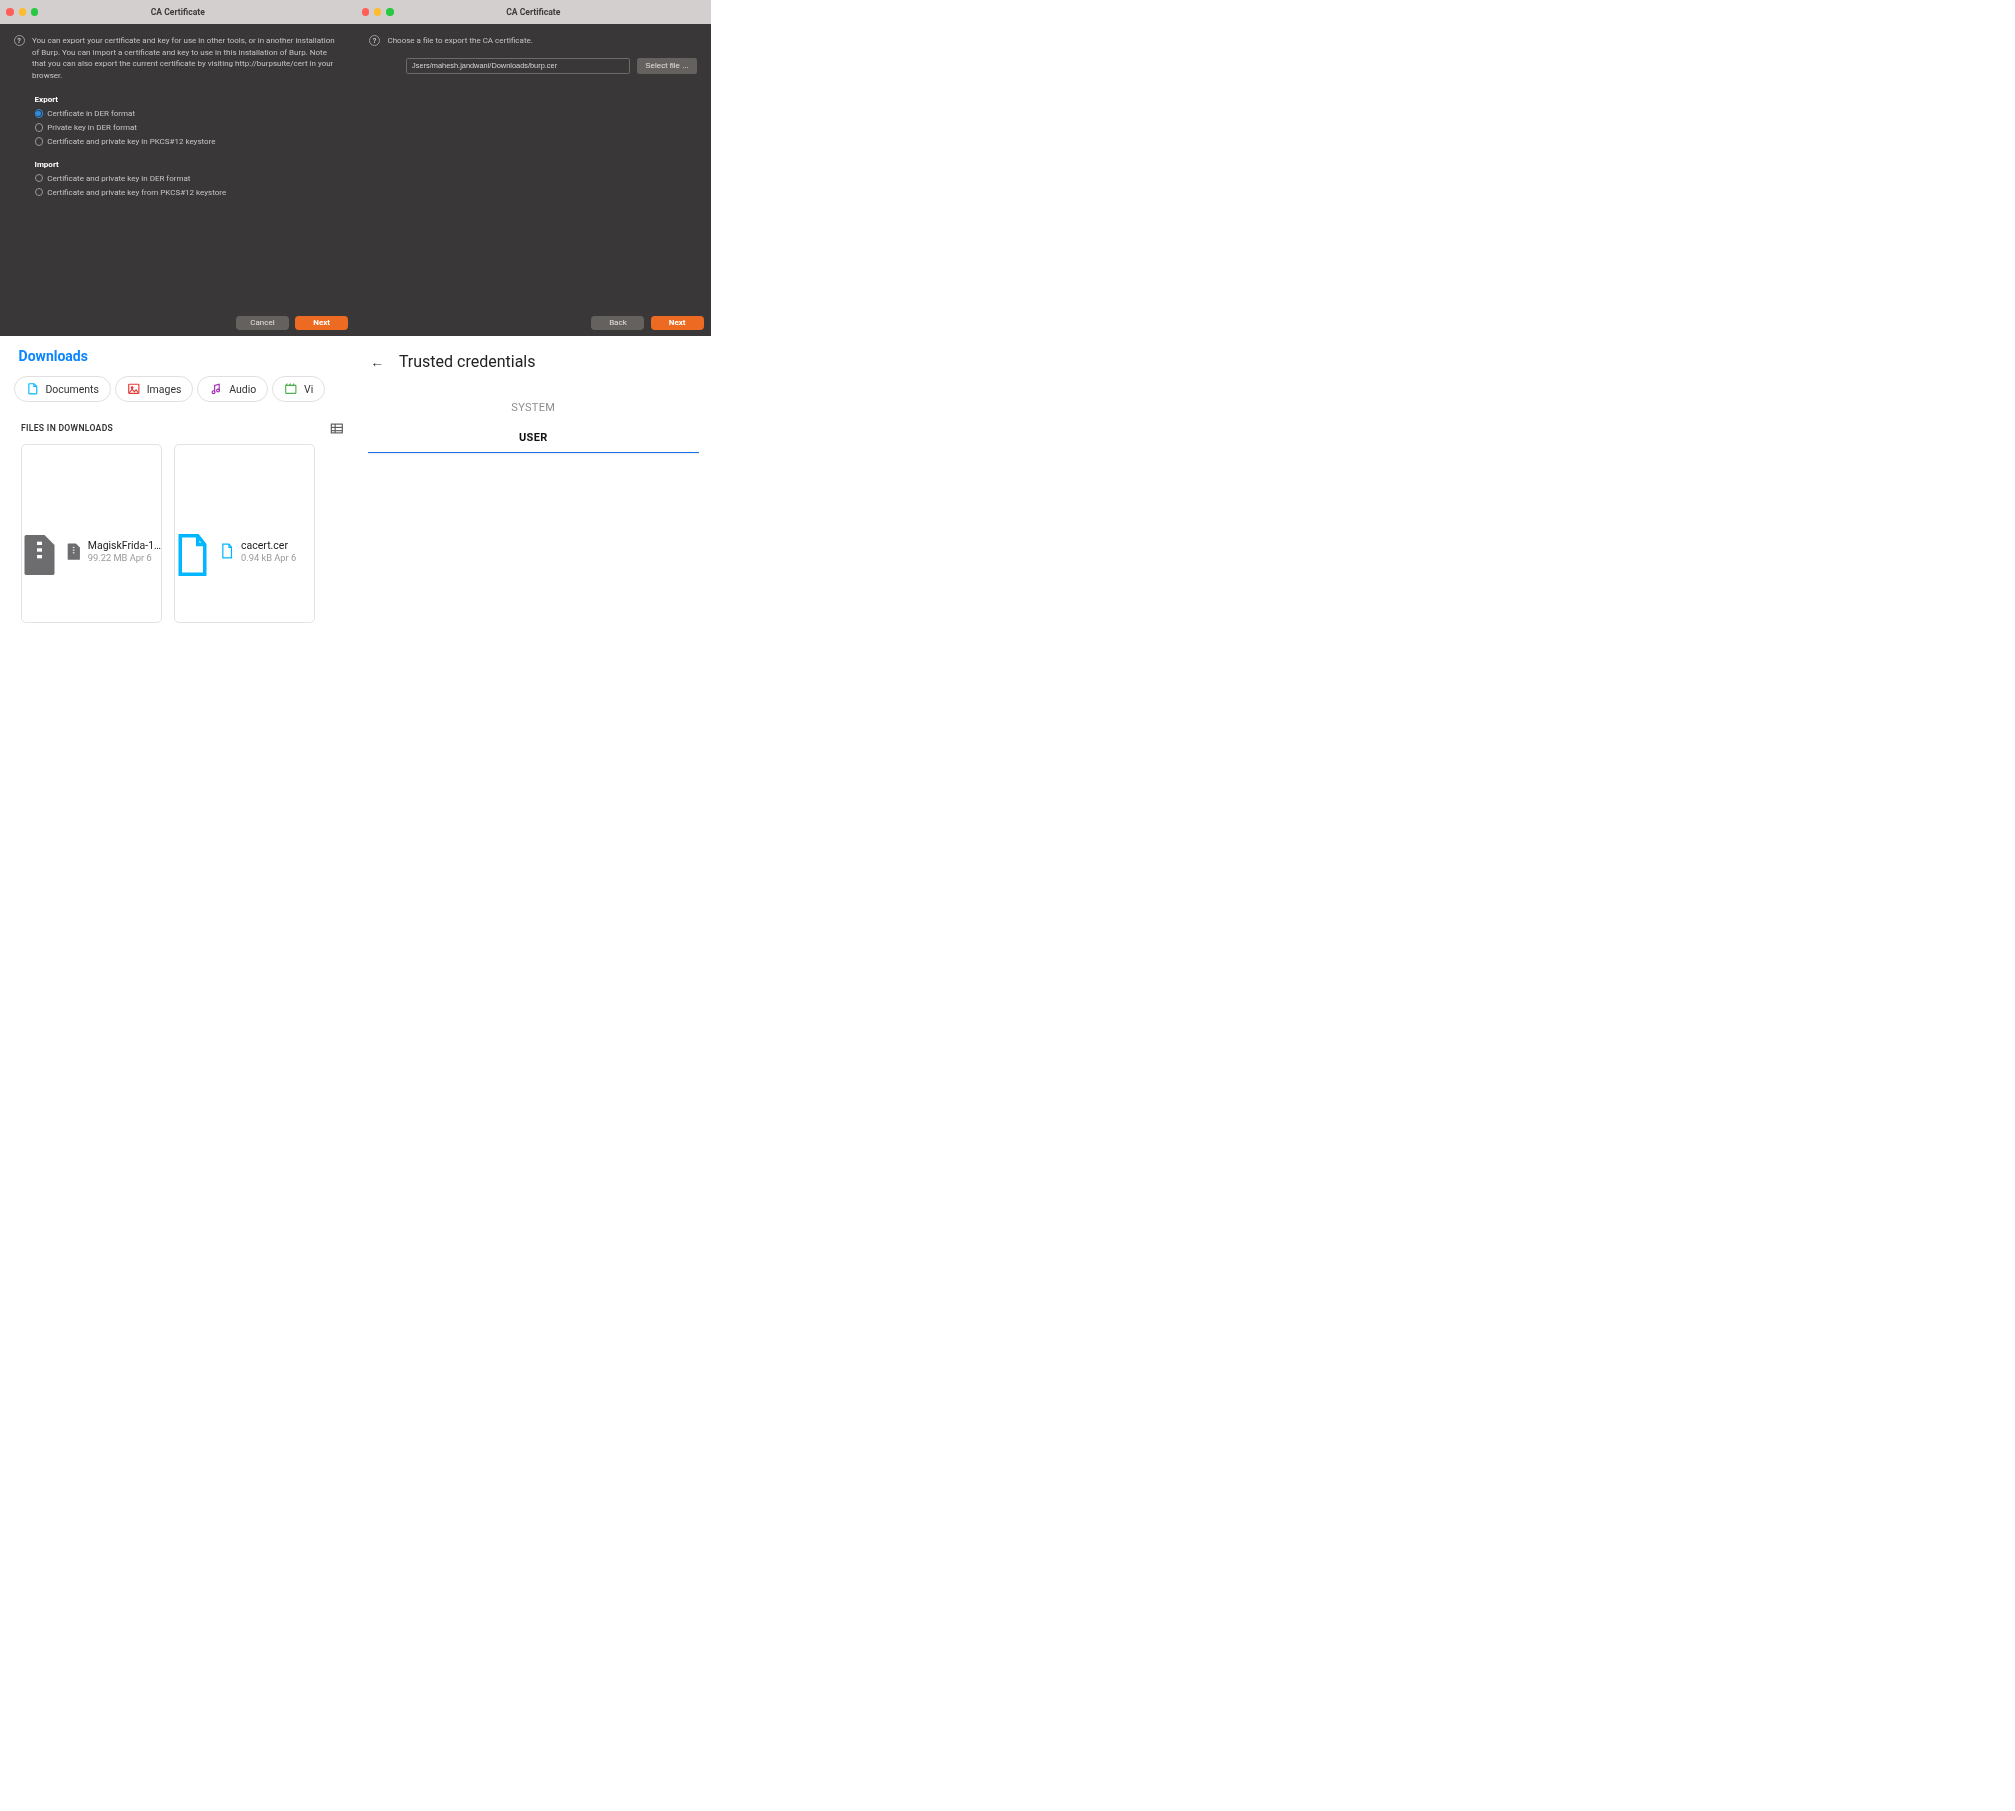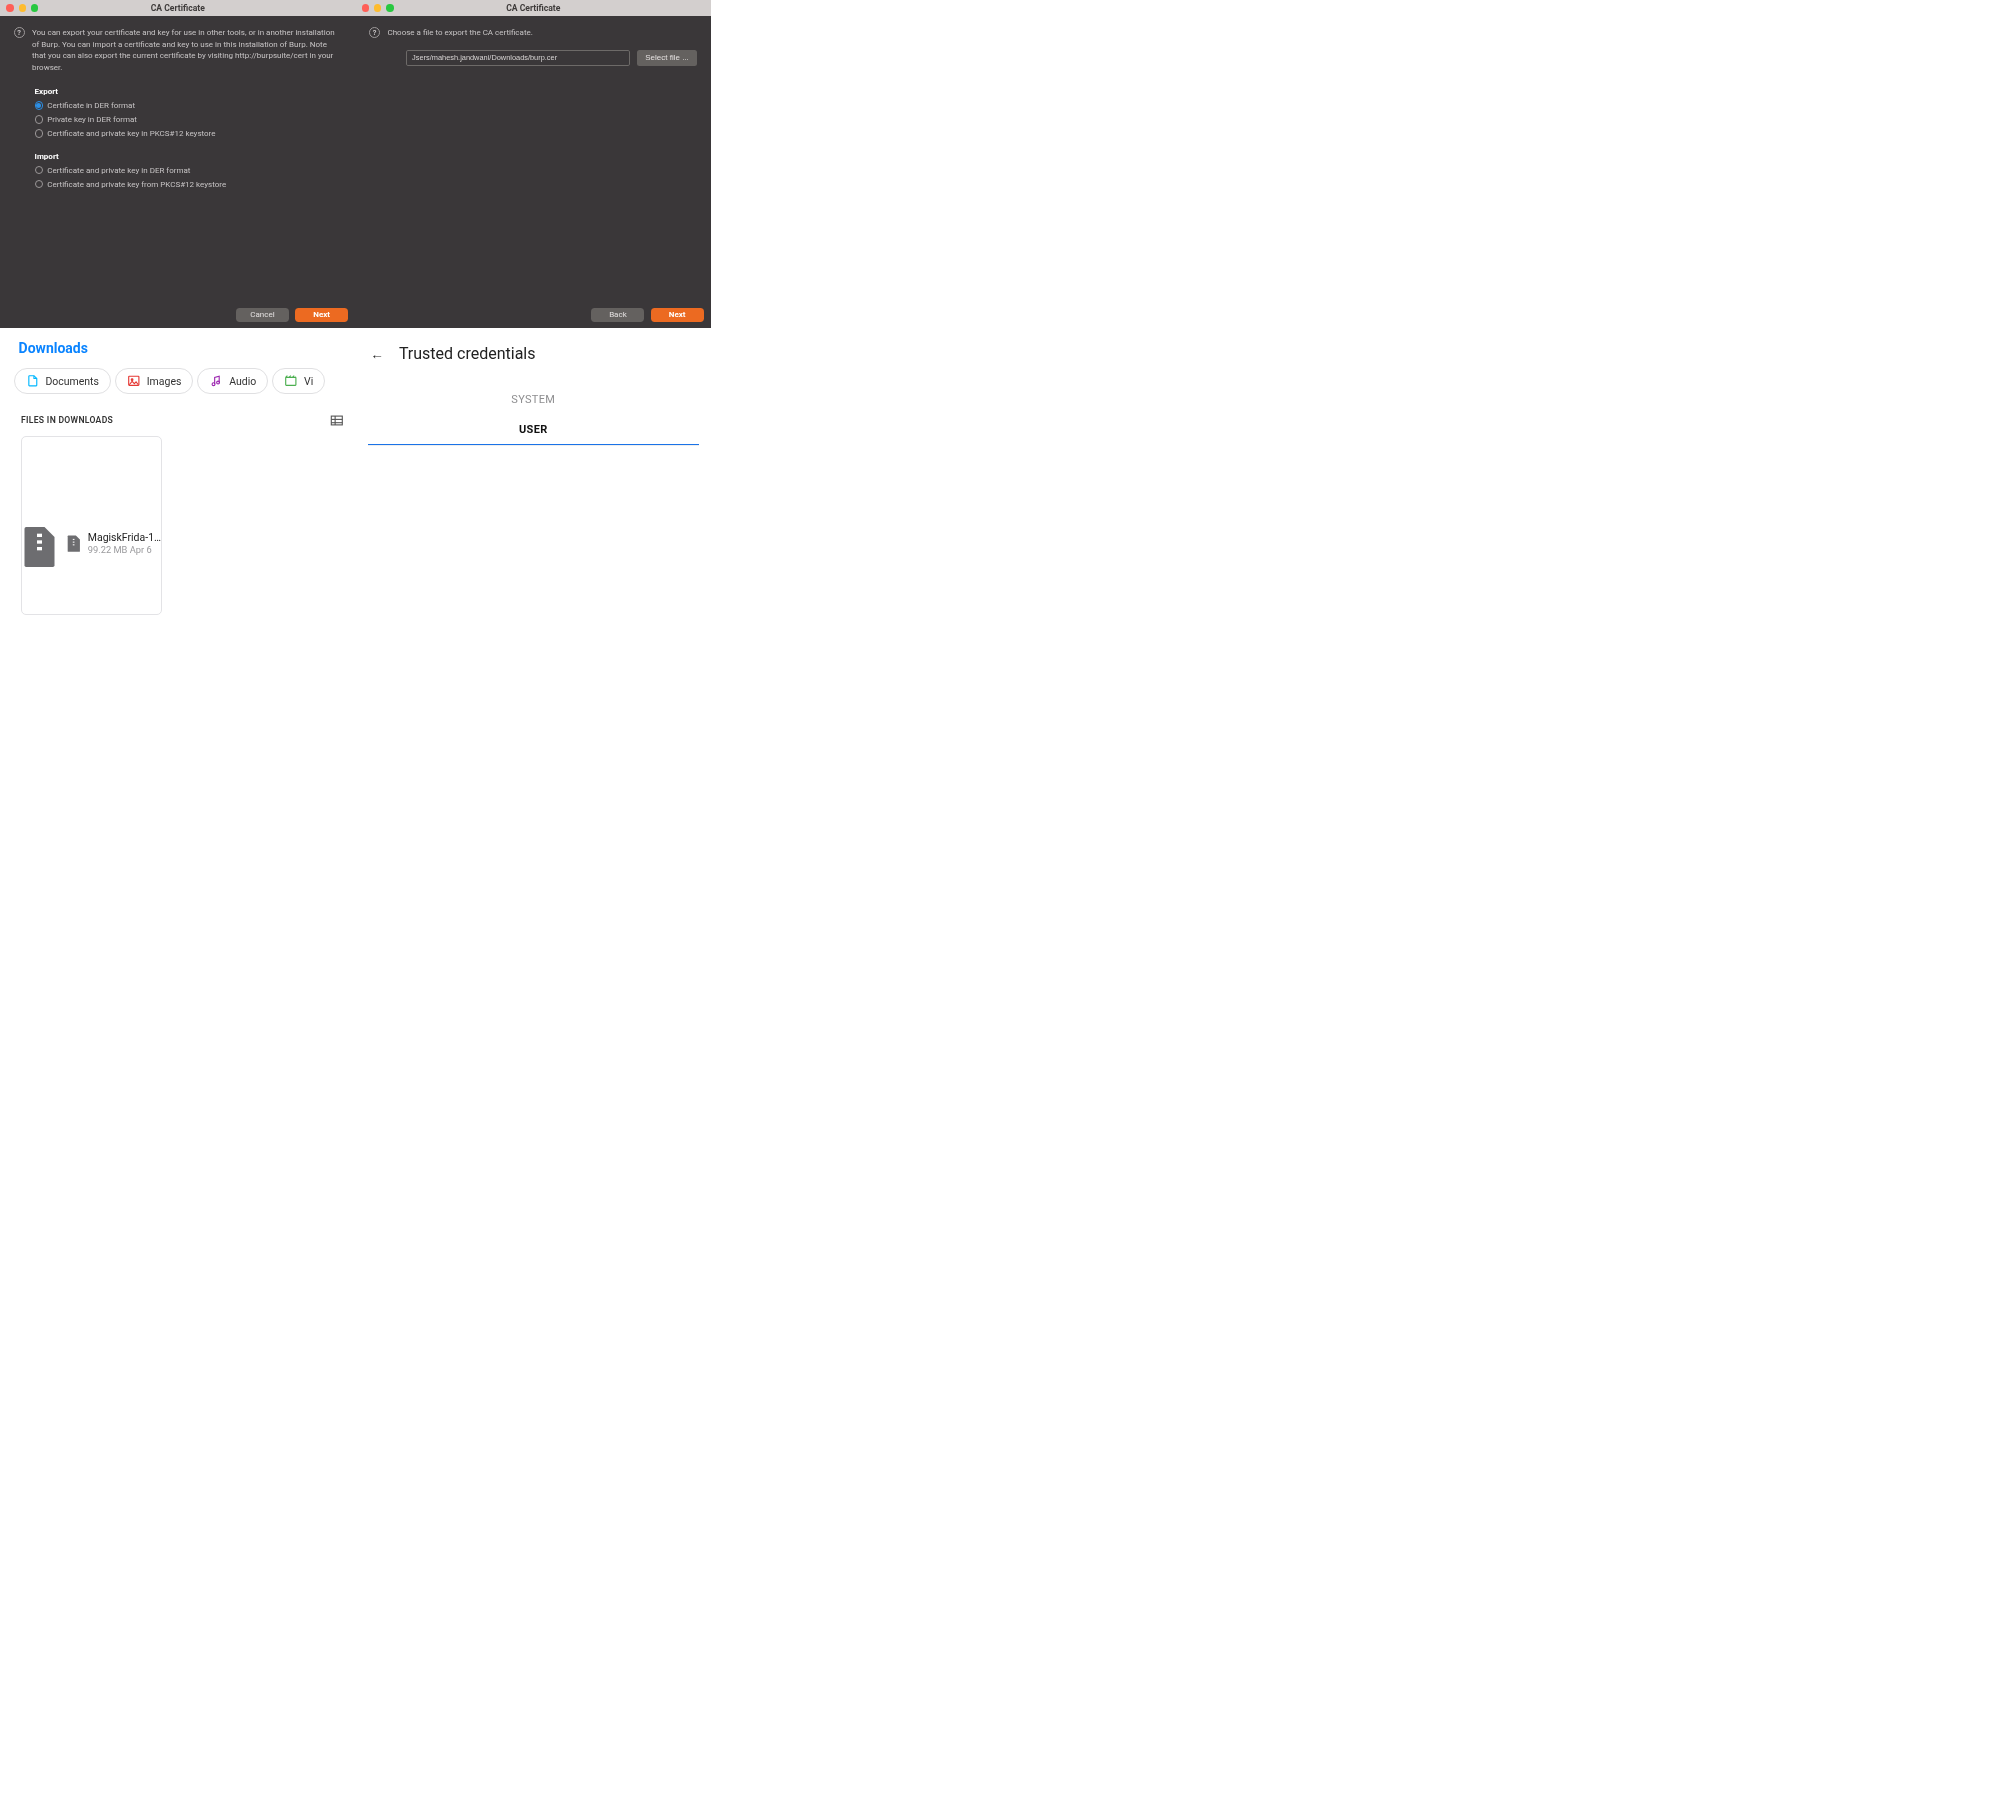--- a/index.html
+++ b/index.html
@@ -1,21 +1,21 @@
 <!DOCTYPE html>
 <html style="font-size:10px"><head>
 <meta charset="utf-8">
 <style>
   * { box-sizing: border-box; margin: 0; padding: 0; }
   body { font-family: -apple-system, BlinkMacSystemFont, "Segoe UI", Roboto, Arial, sans-serif; background:#fff; }
   .grid { display:grid; grid-template-columns: 1fr 1fr; grid-template-rows: auto auto; width:711px; }
 
   
   .burp-pane { background:#3a3739; color:#c7c4c5; position:relative; }
-  .titlebar { display:flex; align-items:center; background:#d3cfce; height:16px; position:relative; }
+  .titlebar { display:flex; align-items:center; background:#d3cfce; height:24px; position:relative; }
   .traffic { display:flex; gap:5px; margin-left:6.2px; }
   .dot { width:7.4px; height:7.4px; border-radius:50%; }
   .dot.red{background:#ff5f57;} .dot.yellow{background:#febc2e;} .dot.green{background:#28c840;}
   .titlebar-title { position:absolute; left:0; right:0; text-align:center; font-size:8.6px; font-weight:700; color:#3e3b3a; }
   .burp-body { padding:11px 13.6px 7.4px 13.6px; position:relative; min-height:312px; }
   .help-row { display:flex; gap:7.4px; }
   .help-icon { flex-shrink:0; width:11px; height:11px; border:0.9px solid #9e9a9b; border-radius:50%; display:flex; align-items:center; justify-content:center; color:#c7c4c5; font-size:7.4px; font-weight:700; }
   .intro { font-size:8px; line-height:1.45; color:#c7c4c5; }
   .section-h { color:#fff; font-weight:700; font-size:8px; margin:13.6px 0 5px 21px; }
   .radio-row { display:flex; align-items:center; gap:4px; margin:5px 0 5px 21px; cursor:pointer; }
@@ -201,20 +201,40 @@
                 <rect x="17" y="26" width="5" height="3" fill="#fff"></rect>
               </svg>
           </div>
           <div>
             <div class="tile-name">MagiskFrida-1…</div>
             <div class="tile-meta">99.22 MB Apr 6</div>
           </div>
         </div>
       </div>
 
+      <div class="tile">
+        <div class="thumb">
+          <svg width="35" height="42" viewBox="0 0 40 48" fill="none" stroke="#00b7ff" stroke-width="4">
+              <path d="M26 2H6v44h28V12z"></path>
+              <path d="M26 2v10h8"></path>
+            </svg>
+        </div>
+        <div class="tile-foot">
+          <div class="small-ic">
+            <svg width="12.3" height="16" viewBox="0 0 40 48" fill="none" stroke="#00b7ff" stroke-width="4">
+                <path d="M26 2H6v44h28V12z"></path>
+                <path d="M26 2v10h8"></path>
+              </svg>
+          </div>
+          <div>
+            <div class="tile-name">cacert.cer</div>
+            <div class="tile-meta">0.94 kB Apr 6</div>
+          </div>
+        </div>
+      </div>
     </div>
   </div>
 
   <div class="tc-pane">
     <div class="tc-head">
       <div class="tc-back">←</div>
       <div class="tc-title">Trusted credentials</div>
     </div>
     <div class="tabs">
       <div class="tab inactive">SYSTEM</div>

